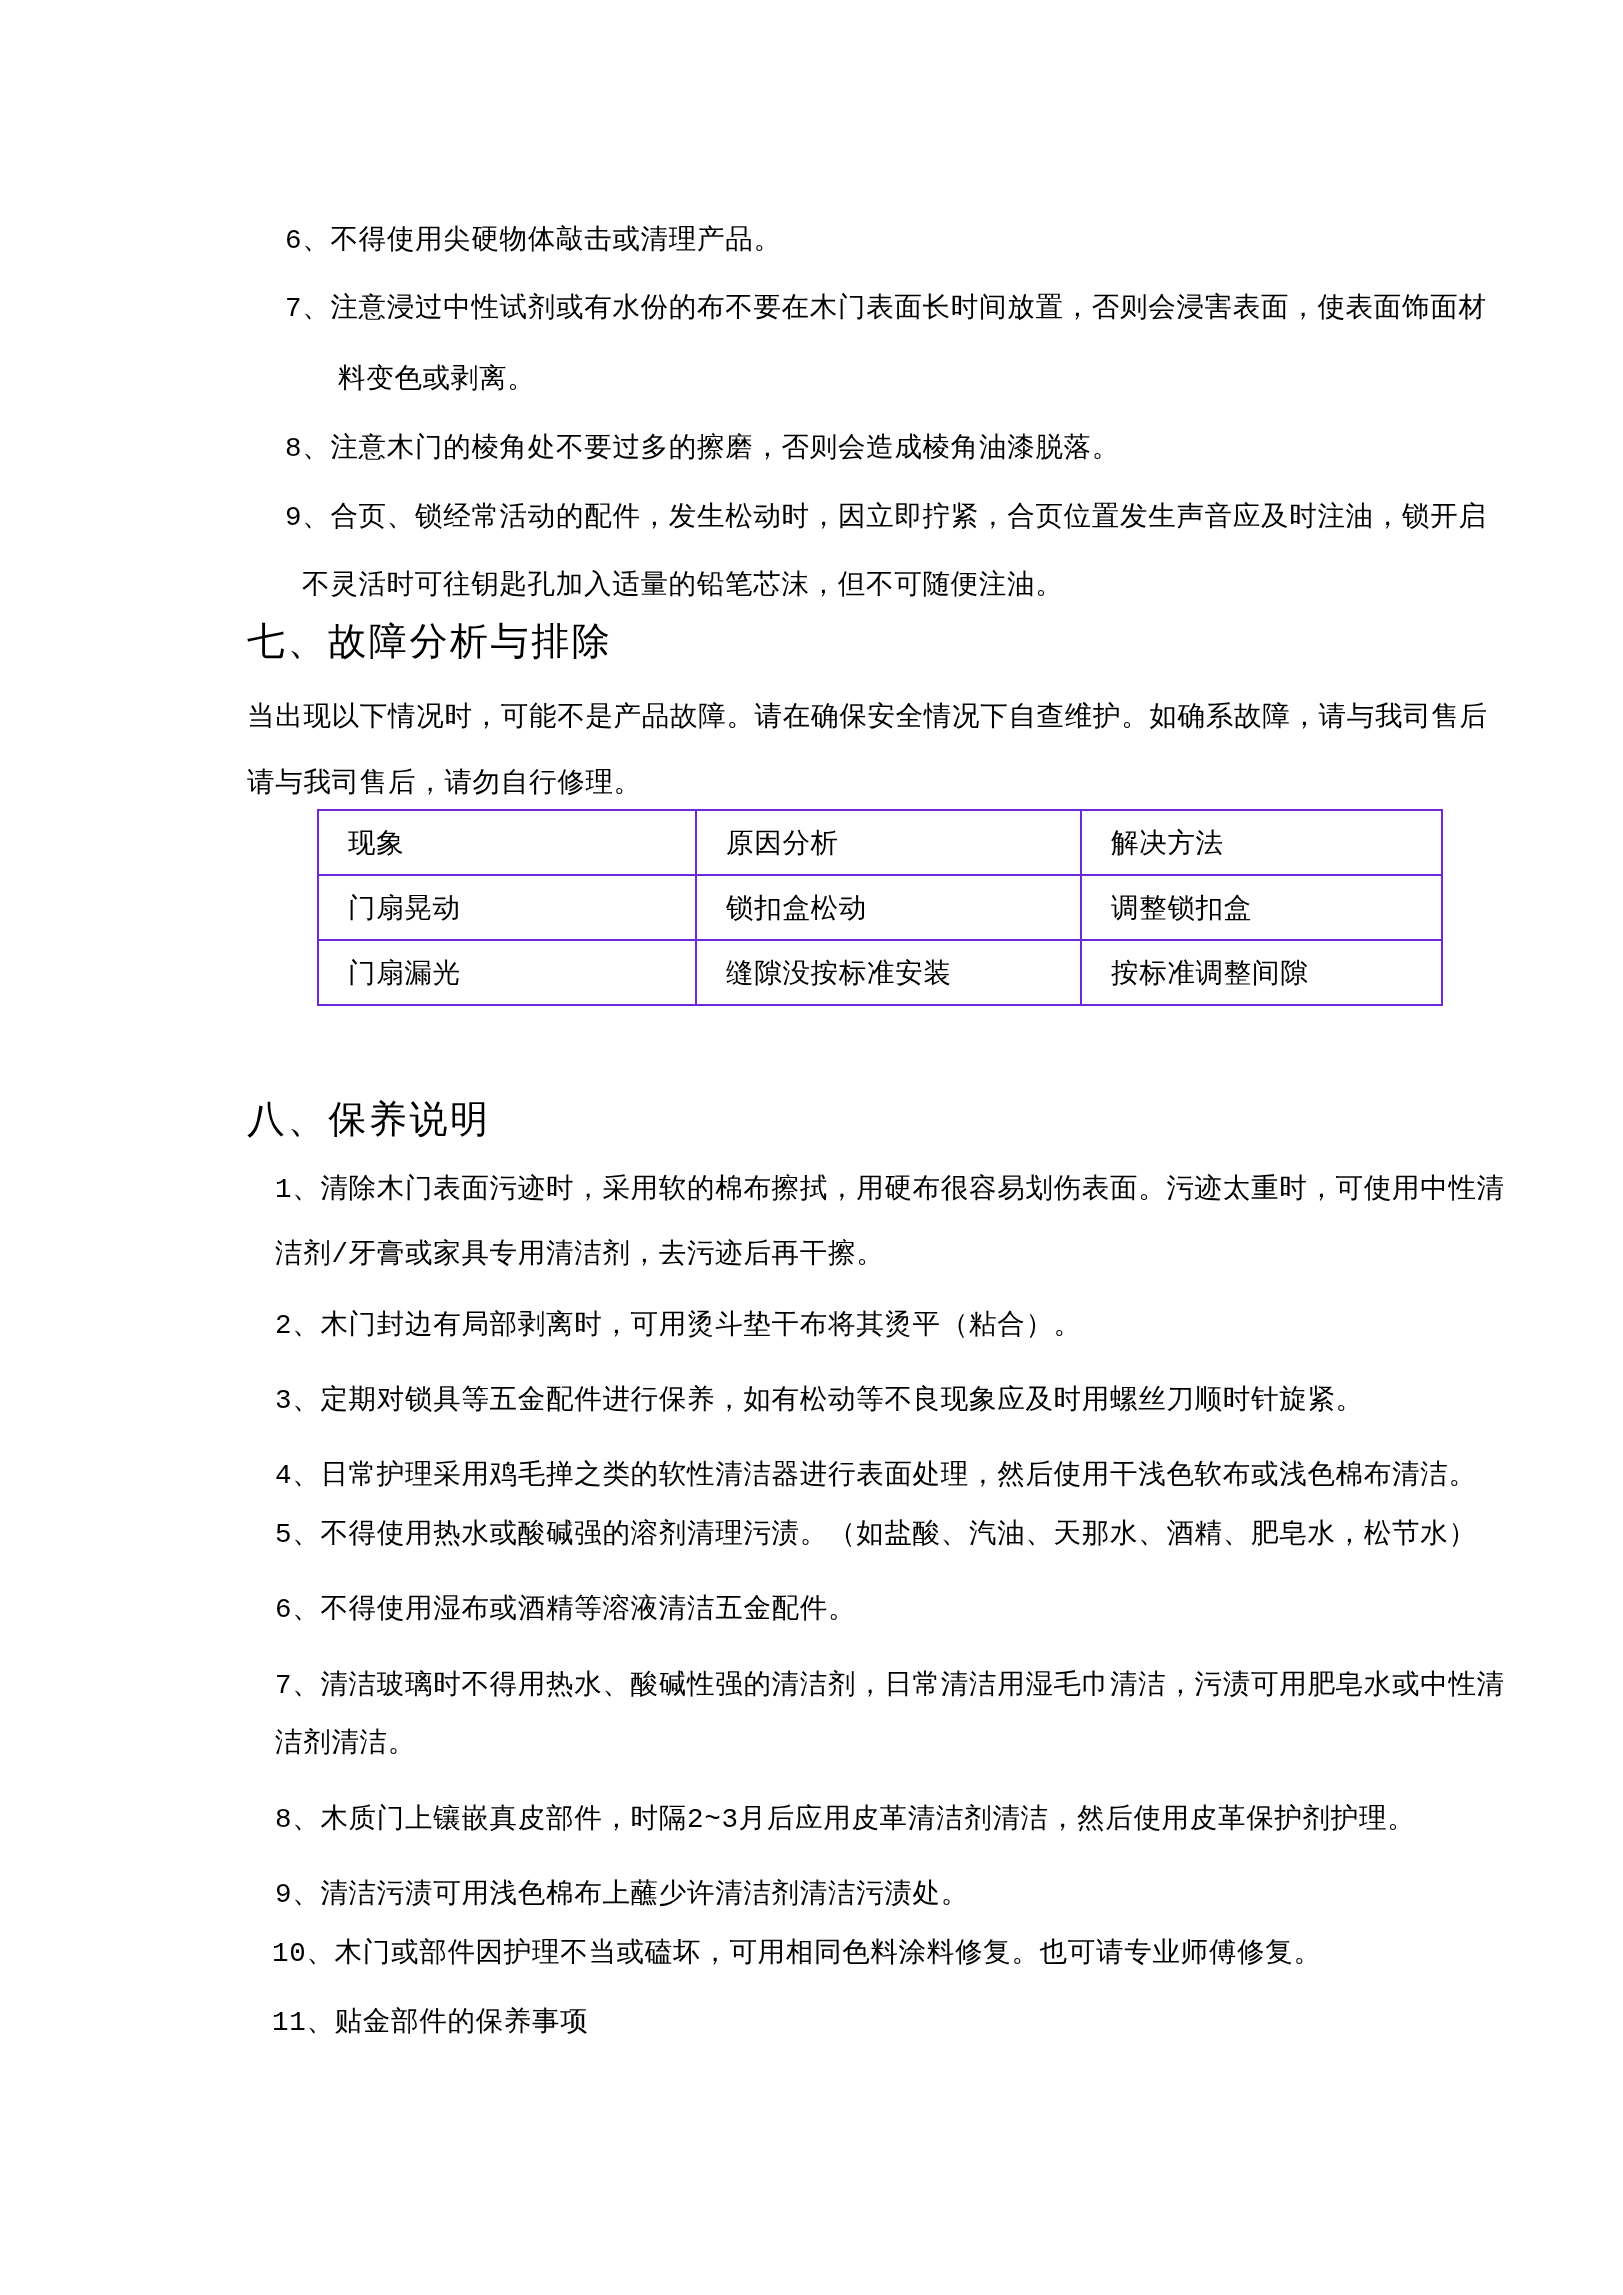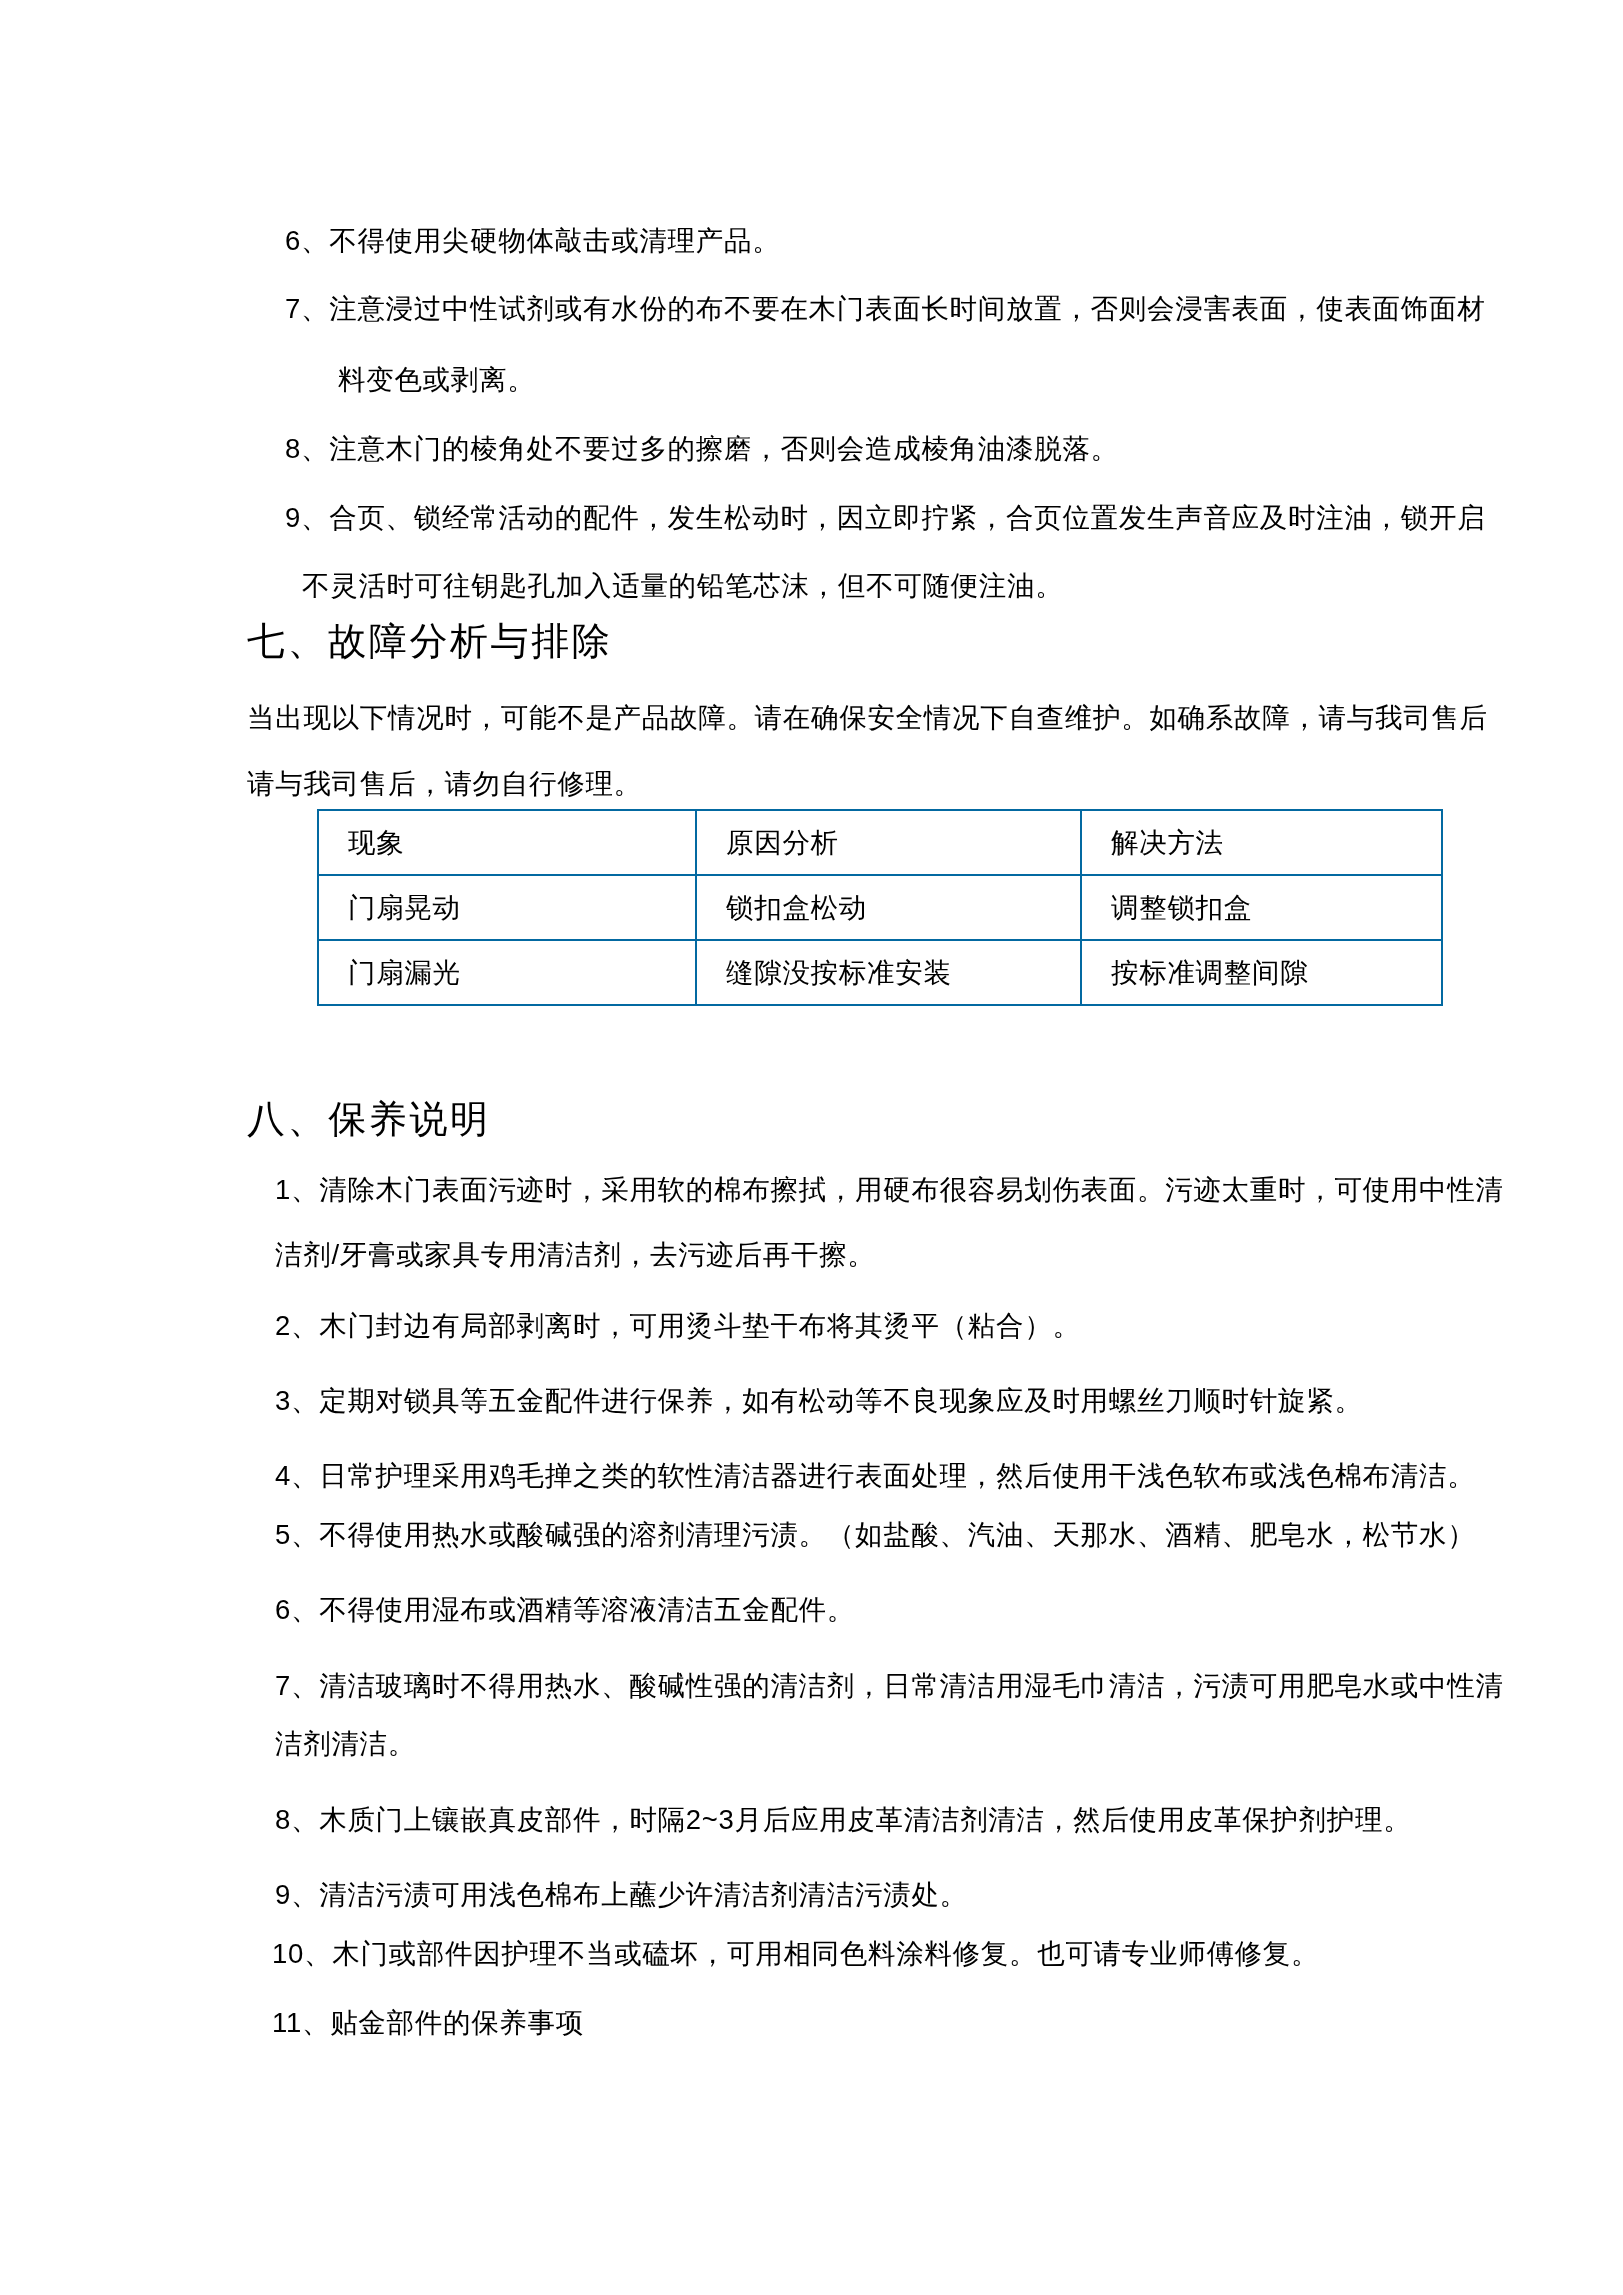--- a/index.html
+++ b/index.html
@@ -13,40 +13,41 @@
     color:#000000;
     overflow:hidden;
   }
   .t{
     position:absolute;
     font-size:27.5px;
     line-height:30px;
     letter-spacing:0.7px;
     white-space:pre;
     color:#000;
+    font-family:Liberation Mono, monospace;
   }
   .h{
     position:absolute;
     font-size:38px;
     line-height:42px;
     font-weight:normal;
     letter-spacing:2.6px;
     white-space:pre;
     color:#000;
   }
   table.fault-table{
     position:absolute;
     left:317px;
     top:809px;
     width:1124px;
     border-collapse:collapse;
     table-layout:fixed;
   }
   table.fault-table td{
-    border:2px solid #0369a1;
+    border:2px solid #6d28d9;
     height:63px;
     font-size:27.5px;
     letter-spacing:0.7px;
     padding:0 0 0 29px;
     vertical-align:middle;
     white-space:pre;
   }
 </style>
 </head>
 <body>

